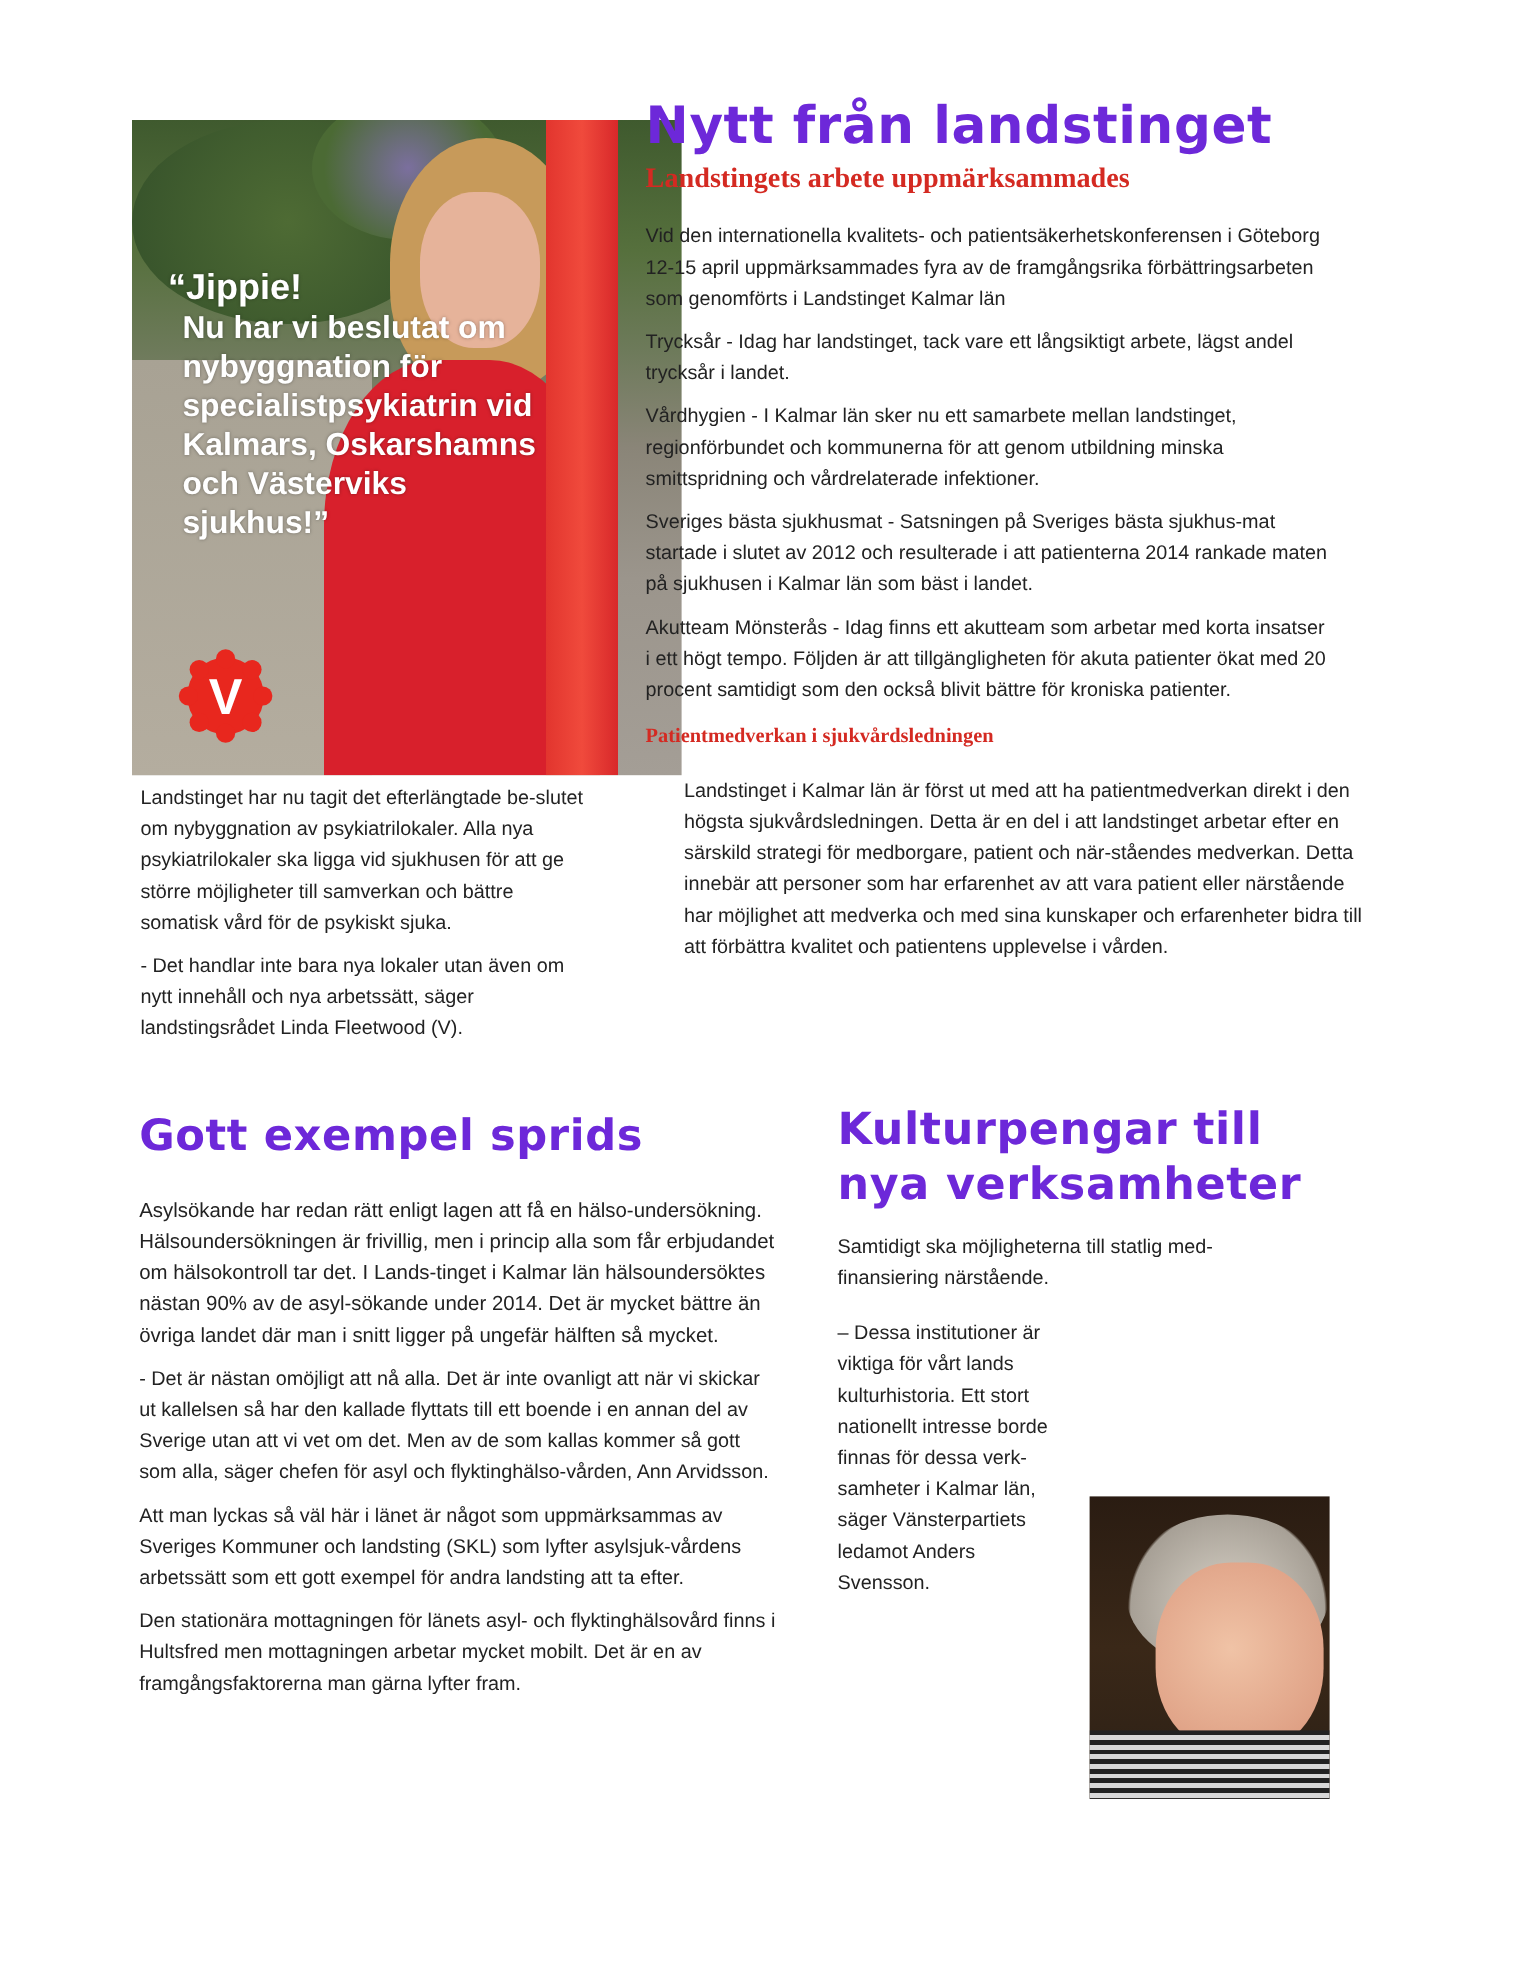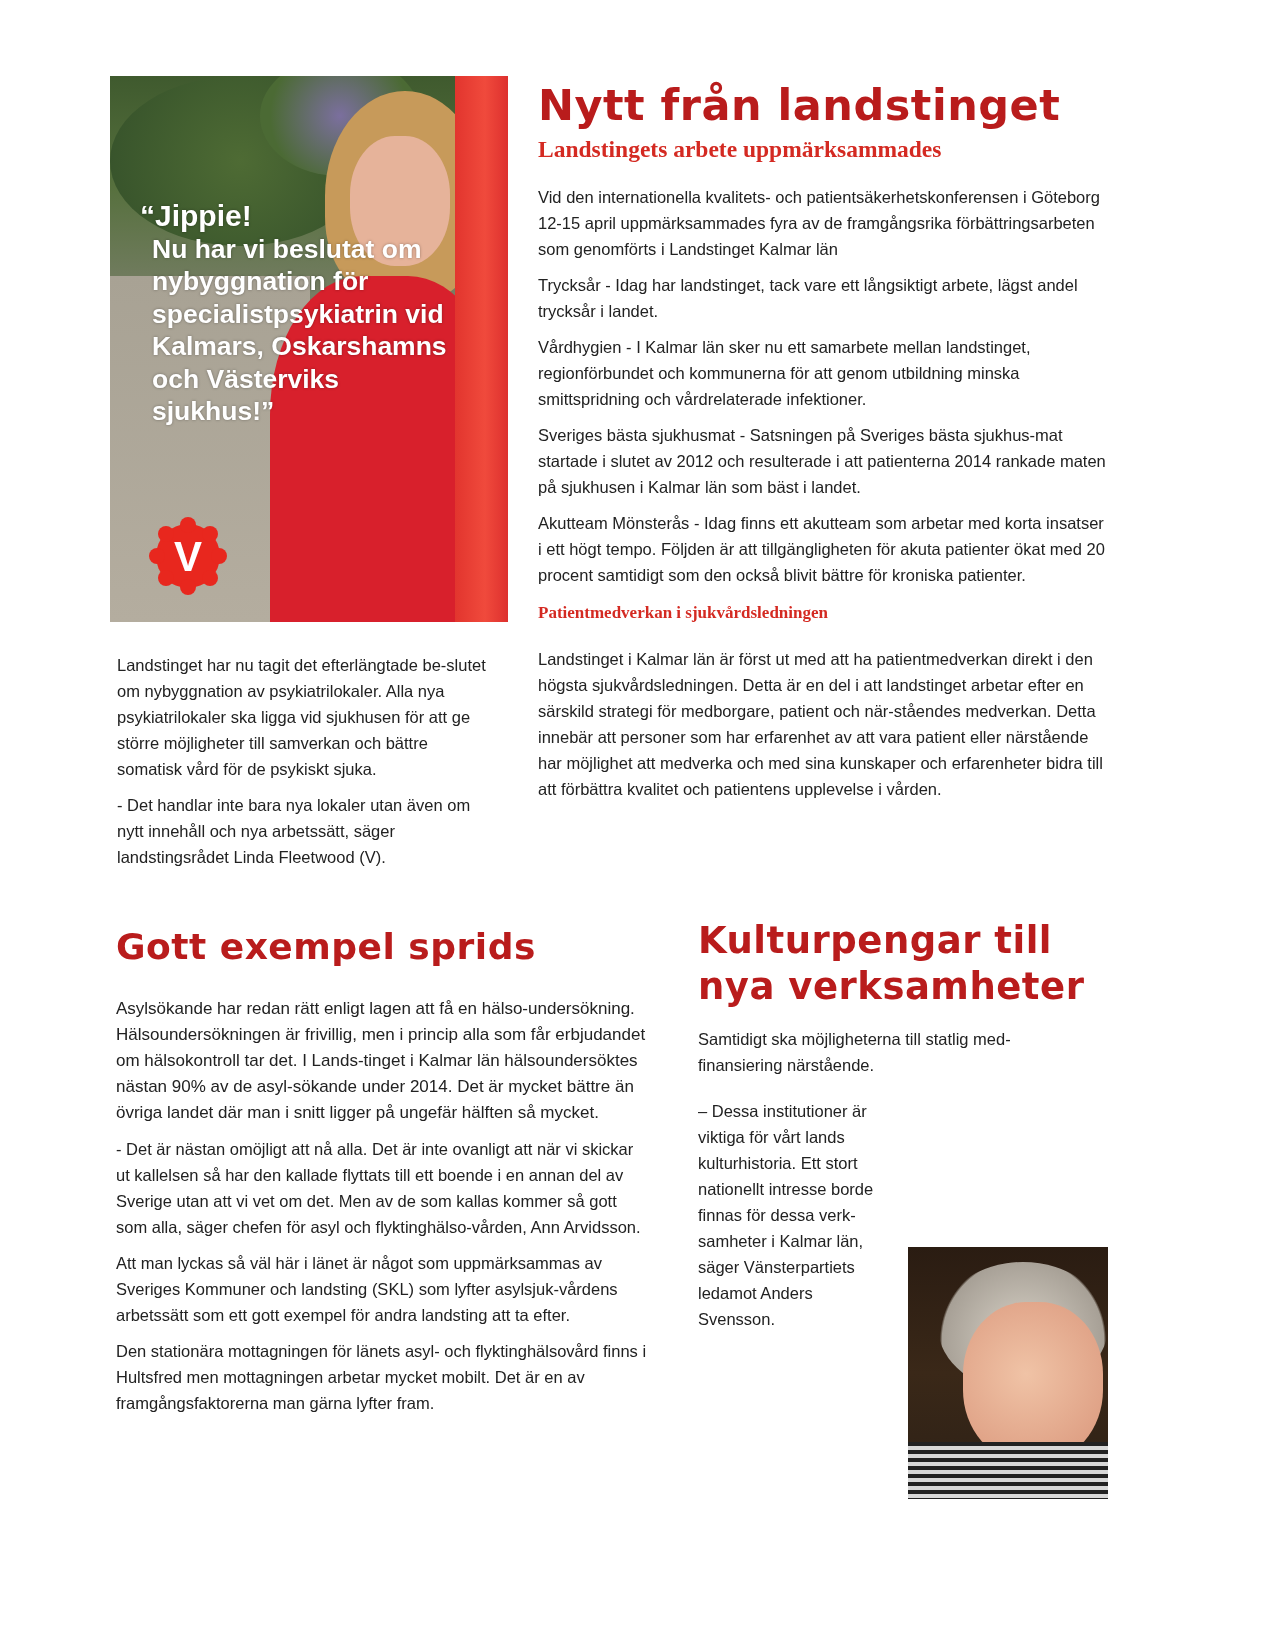--- a/index.html
+++ b/index.html
@@ -5,42 +5,42 @@
   html, body { margin:0; padding:0; background:#ffffff; }
   body { width:1275px; height:1650px; position:relative; overflow:hidden;
          font-family:"Liberation Sans", sans-serif; color:#1a1a1a; }
   .abs { position:absolute; }
   p { margin:0; }
   .body-text { font-size:16.5px; line-height:26px; color:#222; }
   .body-text p { margin-bottom:10px; }
   .bold { font-weight:normal; }
 
   
-  #photo1 { left:110px; top:76px; width:398px; height:546px; overflow:hidden;
+  #photo1 { left:110px; top:100px; width:458px; height:546px; overflow:hidden;
             background: linear-gradient(180deg,#3f5a2e 0%,#56703d 20%,#6d7a5a 35%,#8a8578 50%,#9b958c 70%,#a49e96 100%); }
   #photo1 .bush { position:absolute; border-radius:50%; }
   #photo1 .path { position:absolute; left:0; top:200px; width:200px; height:346px;
                   background: linear-gradient(180deg,#a8a294,#b4ad9f); }
   #photo1 .person-hair { position:absolute; left:215px; top:15px; width:160px; height:210px;
                   border-radius:50% 50% 40% 40%; background:#c79a5a; }
   #photo1 .person-face { position:absolute; left:240px; top:60px; width:100px; height:130px;
                   border-radius:45%; background:#e6b39a; }
   #photo1 .person-body { position:absolute; left:160px; top:200px; width:230px; height:346px;
                   border-radius:40% 40% 0 0; background:#d8202c; }
   #photo1 .curtain { position:absolute; left:345px; top:0; width:60px; height:546px;
                   background: linear-gradient(90deg,#e2352e,#f04a3c,#d8282a); }
   #photo1 .quote { position:absolute; left:30px; top:124px; width:320px; color:#fff;
                   font-weight:bold; font-size:26.5px; line-height:32.5px;
                   text-shadow:0 0 3px rgba(0,0,0,.35); }
   #photo1 .quote .first { font-size:30px; margin-left:0; display:block; }
   #photo1 .quote .rest { display:block; padding-left:12px; }
   #logo-v { position:absolute; left:38px; top:440px; width:80px; height:80px; }
 
   
-  .h-main { font-weight:900; font-family:"DejaVu Sans", sans-serif; color:#b91c1c; letter-spacing:0.5px; }
+  .h-main { font-weight:900; font-family:"DejaVu Sans", sans-serif; color:#6d28d9; letter-spacing:0.5px; }
   .h-red { font-weight:bold; font-family:Liberation Serif, serif; color:#d42a22; }
 
   
   #photo2 { left:908px; top:1247px; width:200px; height:252px; overflow:hidden;
             background: linear-gradient(180deg,#2a1c12 0%,#3a2818 50%,#2c2016 100%); }
   #photo2 .hair { position:absolute; left:30px; top:15px; width:170px; height:130px; border-radius:50%;
                   background: radial-gradient(circle at 50% 60%,#d9d3c8,#a7a096 70%,transparent 72%); }
   #photo2 .face { position:absolute; left:55px; top:55px; width:140px; height:160px; border-radius:45%;
                   background: radial-gradient(circle at 45% 45%,#f0c3a6,#d9957a); }
   #photo2 .shirt { position:absolute; left:0; top:195px; width:200px; height:60px;
@@ -86,21 +86,21 @@
   <h1 class="h-main" style="margin:0; font-size:43px; line-height:54px;">Nytt från landstinget</h1>
   <h2 class="h-red" style="margin:2px 0 0 0; font-size:23.5px; line-height:30px;">Landstingets arbete uppmärksammades</h2>
   <div class="body-text" style="margin-top:20px; width:570px;">
     <p>Vid den internationella kvalitets- och patientsäkerhetskonferensen i Göteborg 12-15 april  uppmärksammades fyra av de framgångsrika förbättringsarbeten som genomförts i Landstinget Kalmar län</p>
     <p><span class="bold">Trycksår</span><span> - Idag har landstinget, tack vare ett långsiktigt arbete, lägst andel trycksår i landet.</span></p>
     <p><span class="bold">Vårdhygien</span><span> - I Kalmar län sker nu ett samarbete mellan landstinget, regionförbundet och kommunerna för att genom utbildning minska smittspridning och vårdrelaterade infektioner.</span></p>
     <p><span class="bold">Sveriges bästa sjukhusmat</span><span> - Satsningen på Sveriges bästa sjukhus-mat startade i slutet av 2012 och resulterade i att patienterna 2014 rankade maten på sjukhusen i Kalmar län som bäst i landet.</span></p>
     <p><span class="bold">Akutteam Mönsterås</span><span> - Idag finns ett akutteam som arbetar med korta insatser i ett högt tempo. Följden är att tillgängligheten för akuta patienter ökat med 20 procent samtidigt som den också blivit bättre för kroniska patienter.</span></p>
   </div>
   <h2 class="h-red" style="margin:6px 0 0 0; font-size:17px; line-height:30px;">Patientmedverkan i sjukvårdsledningen</h2>
-  <div class="body-text" style="margin-top:18px; width:570px;">
+  <div class="body-text" style="margin-top:18px; width:570px;margin-left:32px;">
     <p>Landstinget i Kalmar län är först ut med att ha patientmedverkan direkt i den högsta sjukvårdsledningen. Detta är en del i att landstinget arbetar efter en särskild strategi för medborgare, patient och när-ståendes medverkan. Detta innebär att personer som har erfarenhet av att vara patient eller närstående har möjlighet att medverka och med sina kunskaper och erfarenheter bidra till att förbättra kvalitet och patientens upplevelse i vården.</p>
   </div>
 </div>
 
 <div class="abs" style="left:116px; top:918px; width:535px;">
   <h1 class="h-main" style="margin:0; font-size:36px; line-height:58px;">Gott exempel sprids</h1>
   <div class="body-text" style="margin-top:20px;">
     <p class="bold" style="font-size:17px;">Asylsökande har redan rätt enligt lagen att få en  hälso-undersökning. Hälsoundersökningen är frivillig, men i princip alla som får erbjudandet om hälsokontroll tar det. I Lands-tinget i Kalmar län hälsoundersöktes nästan 90% av de asyl-sökande under 2014. Det är mycket bättre än övriga landet där man i snitt ligger på ungefär hälften så mycket.</p>
     <p>- Det är nästan omöjligt att nå alla. Det är inte ovanligt att när vi skickar ut kallelsen så har den kallade flyttats till ett boende i en annan del av Sverige utan att vi vet om det. Men av de som kallas kommer så gott som alla, säger chefen för asyl och flyktinghälso-vården, Ann Arvidsson.</p>
     <p>Att man lyckas så väl här i länet är något som uppmärksammas av Sveriges Kommuner och landsting (SKL) som lyfter asylsjuk-vårdens arbetssätt som ett gott exempel för andra landsting att ta efter.</p>

